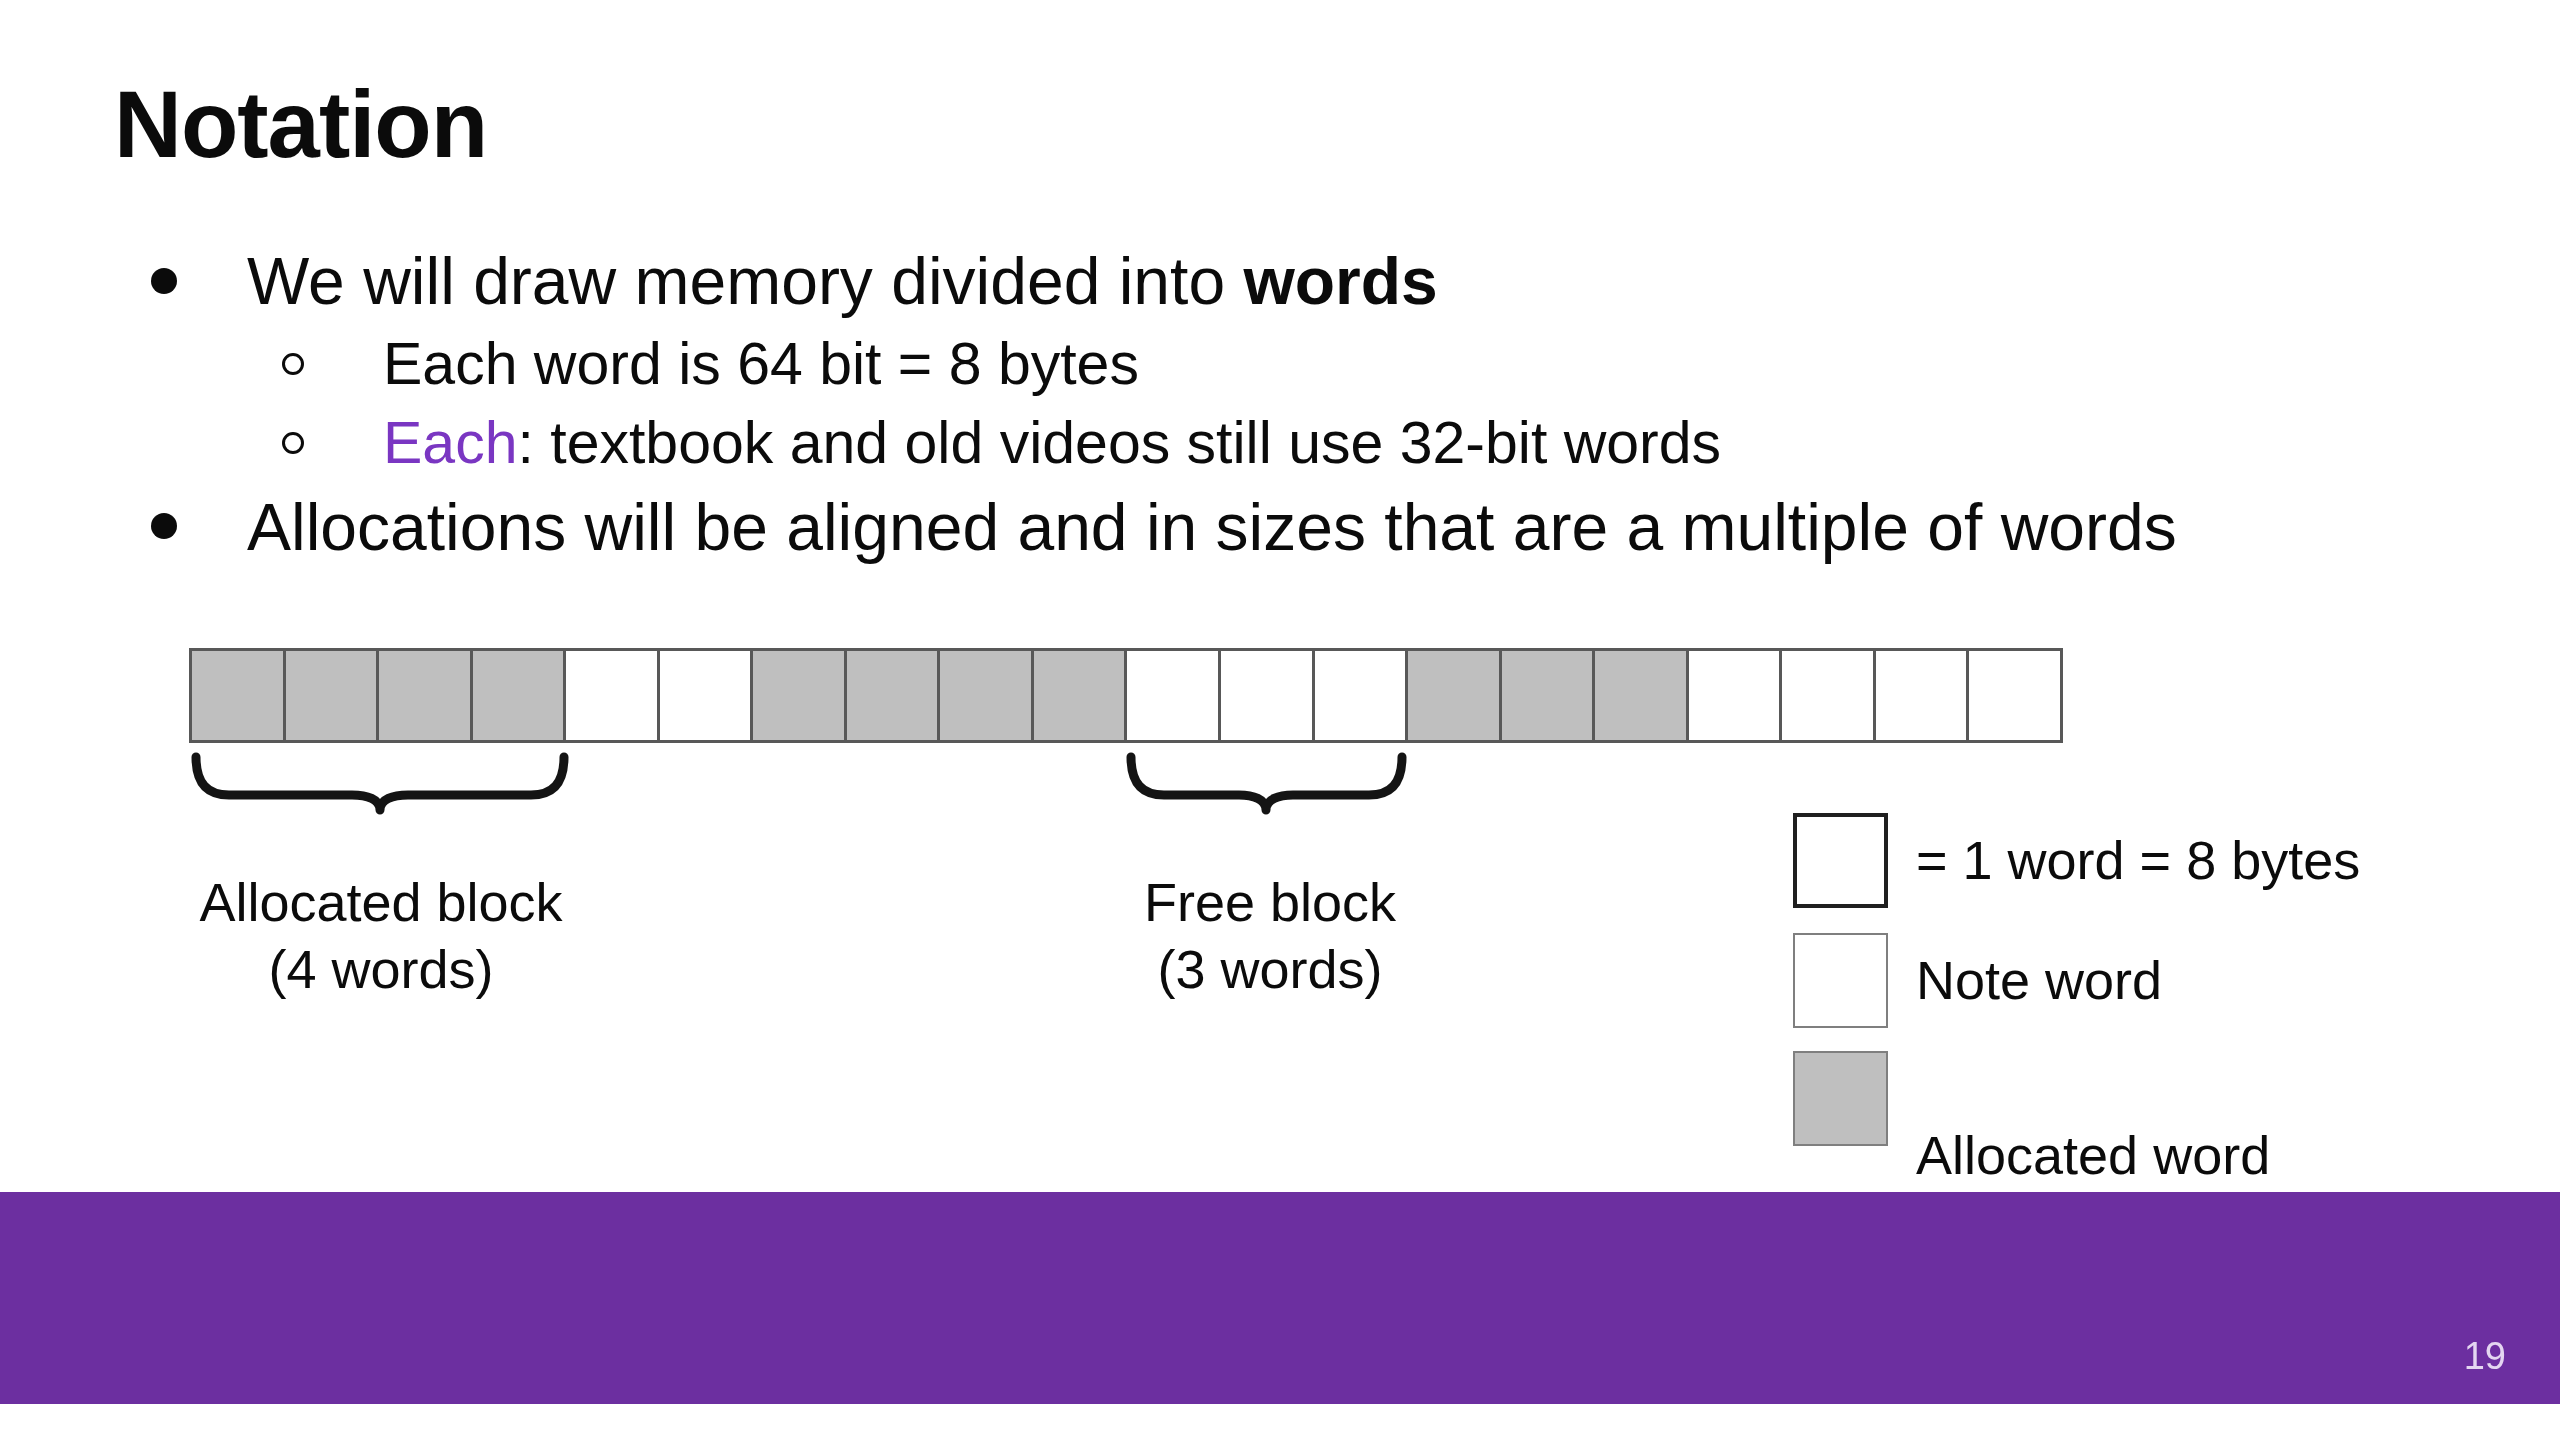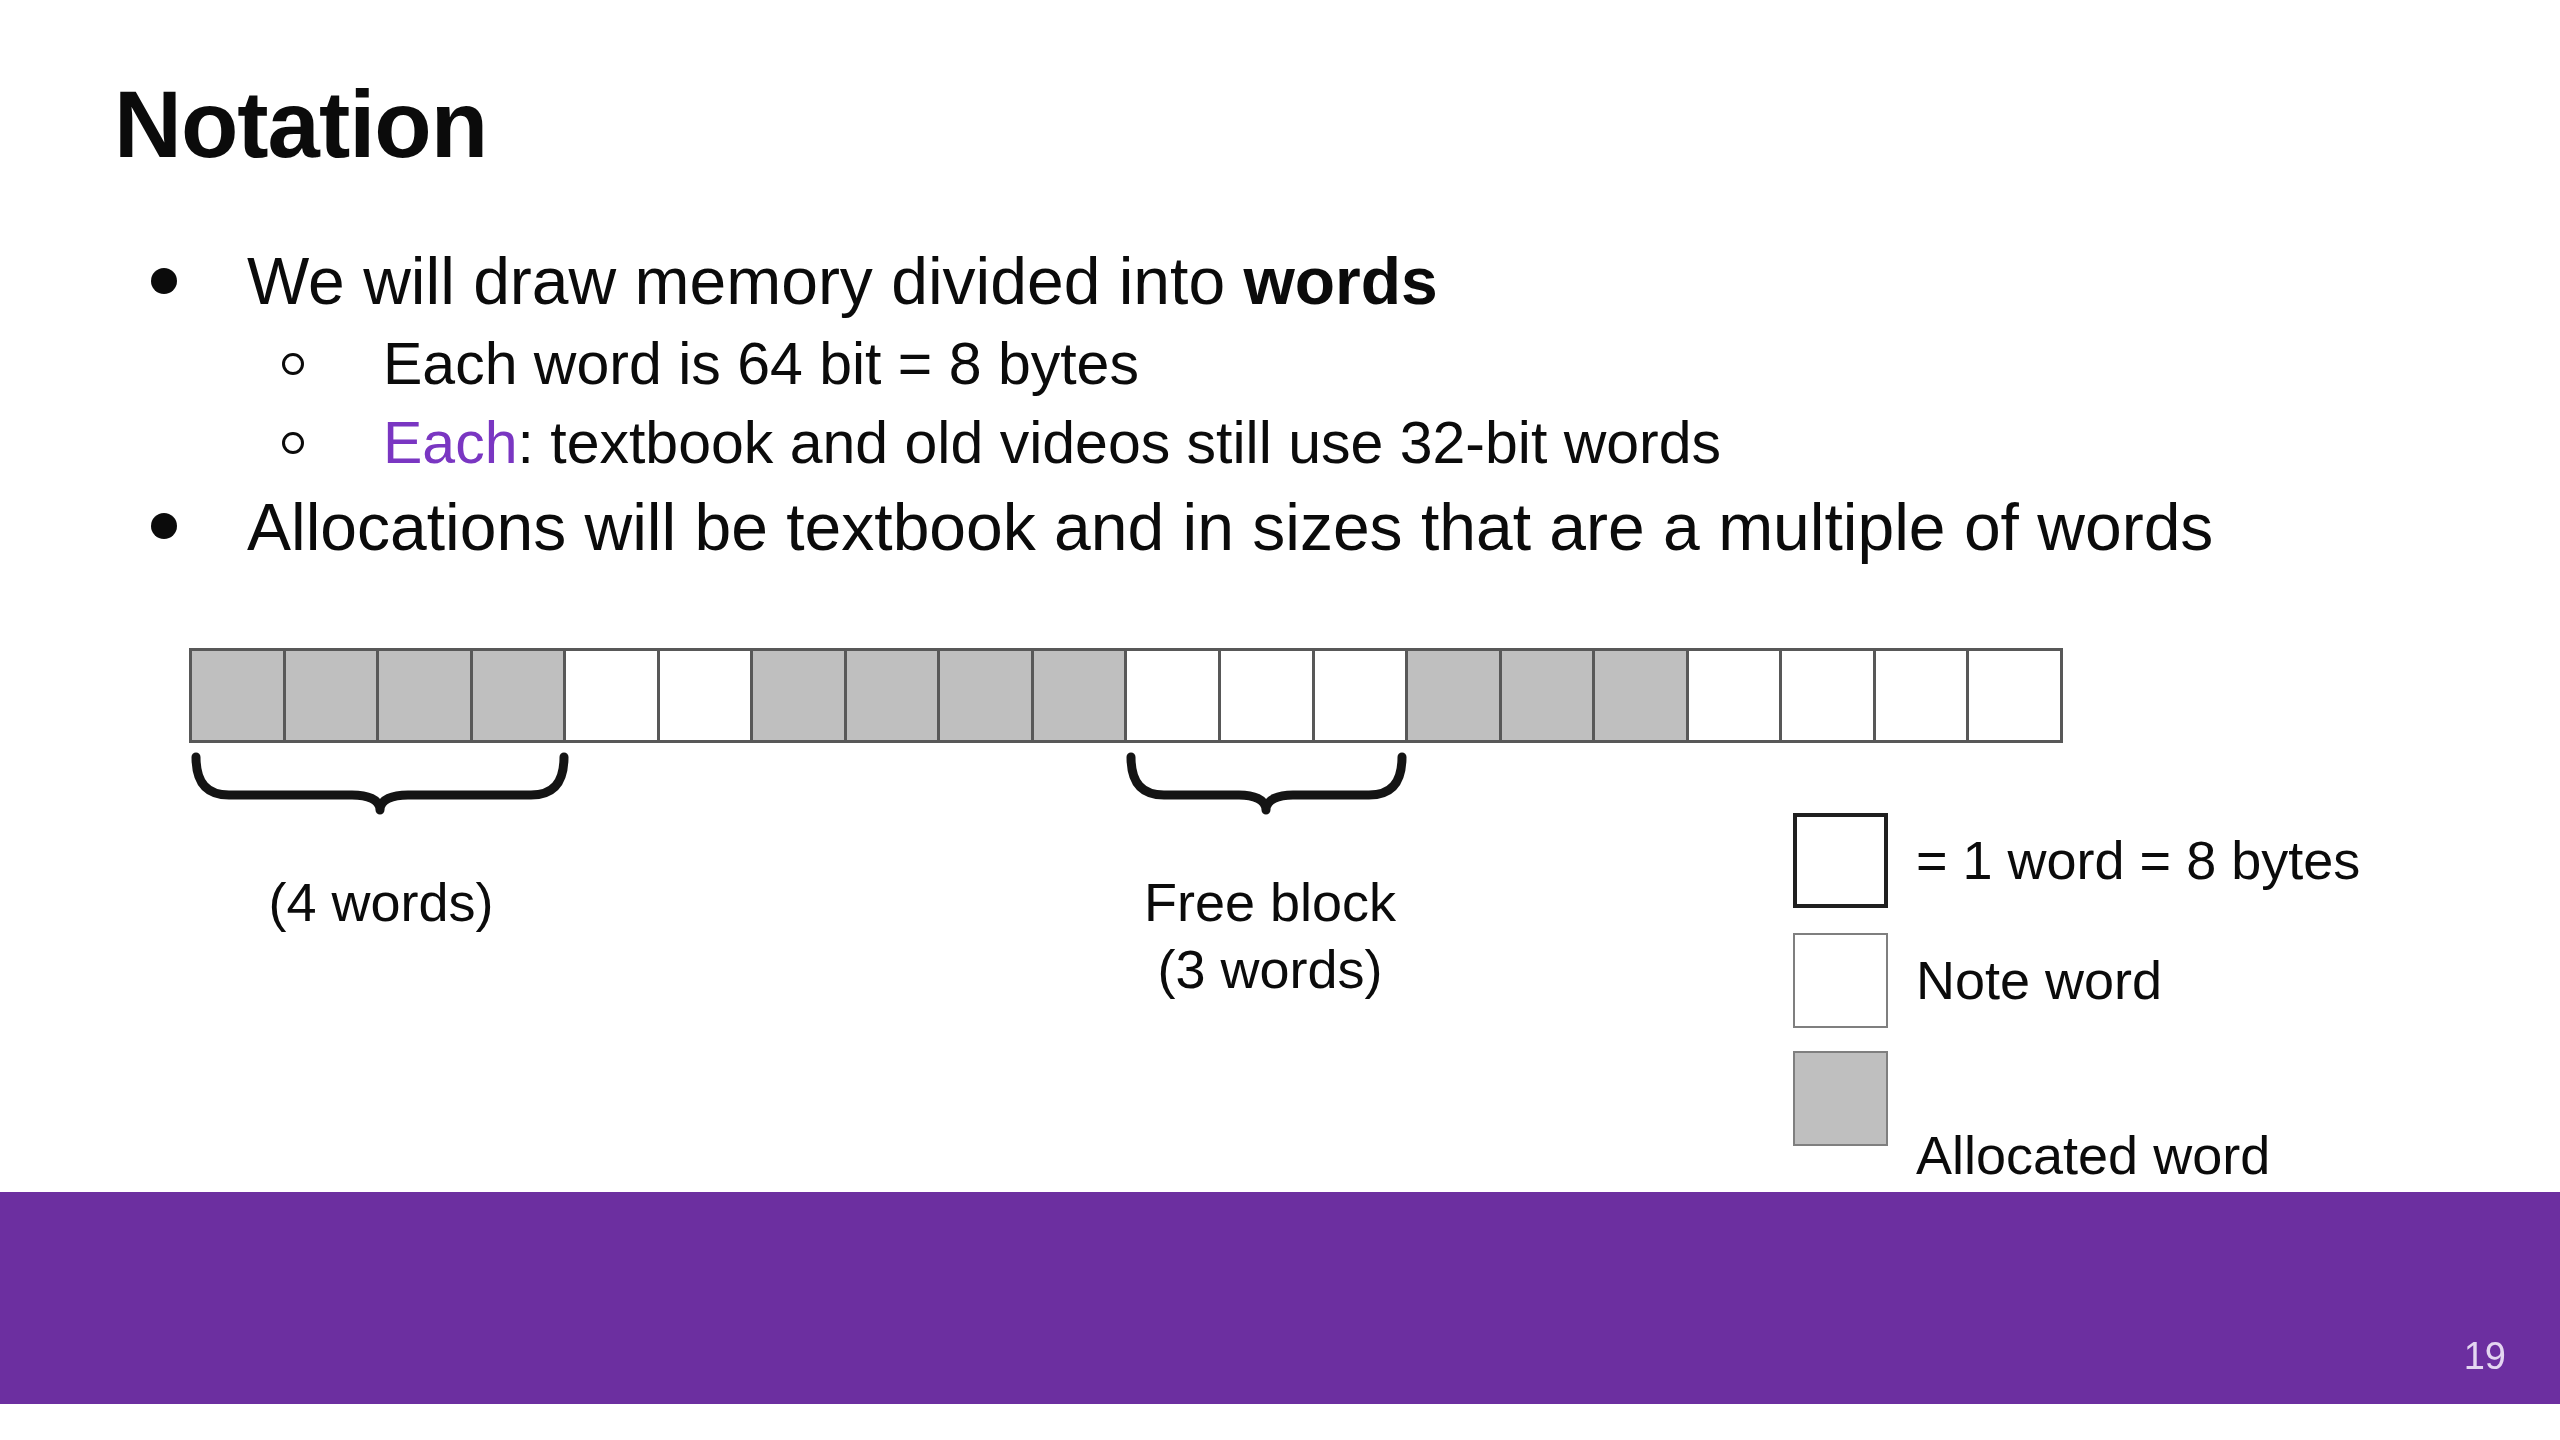--- a/index.html
+++ b/index.html
@@ -83,21 +83,21 @@
 <span class="dot-marker" style="top:268px"></span>
 <div class="bullet-line lvl1" style="top:244px"><span>We will draw memory divided into </span><span class="bold">words</span></div>
 
 <span class="circle-marker" style="top:353px"></span>
 <div class="bullet-line lvl2" style="top:331px"><span>Each word is 64 bit = 8 bytes</span></div>
 
 <span class="circle-marker" style="top:432px"></span>
 <div class="bullet-line lvl2" style="top:410px"><span class="note">Each</span><span>: textbook and old videos still use 32-bit words</span></div>
 
 <span class="dot-marker" style="top:513px"></span>
-<div class="bullet-line lvl1" style="top:490px"><span>Allocations will be textbook and in sizes that are a multiple of words</span></div>
+<div class="bullet-line lvl1" style="top:490px"><span>Allocations will be aligned and in sizes that are a multiple of words</span></div>
 
 <div id="memory-row">
     <div class="cell allocated"></div>
     <div class="cell allocated"></div>
     <div class="cell allocated"></div>
     <div class="cell allocated"></div>
     <div class="cell free"></div>
     <div class="cell free"></div>
     <div class="cell allocated"></div>
     <div class="cell allocated"></div>
@@ -116,20 +116,21 @@
   </div>
 
 <svg class="underbrace" style="left:191px" width="378" height="64" viewBox="0 0 378 64">
   <path d="M 5 6 C 5 32 16 44 38 44 L 161 44 C 176 44 189 48 189 59 C 189 48 202 44 217 44 L 340 44 C 362 44 373 32 373 6"></path>
 </svg>
 <svg class="underbrace" style="left:1126px" width="281" height="64" viewBox="0 0 281 64">
   <path d="M 5 6 C 5 32 16 44 38 44 L 113 44 C 127 44 140 48 140 59 C 140 48 153 44 167 44 L 243 44 C 265 44 276 32 276 6"></path>
 </svg>
 
 <div class="block-label" id="allocated-block-label">
+  <div>Allocated block</div>
   <div>(4 words)</div>
 </div>
 <div class="block-label" id="free-block-label">
   <div>Free block</div>
   <div>(3 words)</div>
 </div>
 
 <div class="legend-swatch" id="legend-swatch-word"></div>
 <div class="legend-label" id="legend-label-word">= 1 word = 8 bytes</div>
 

